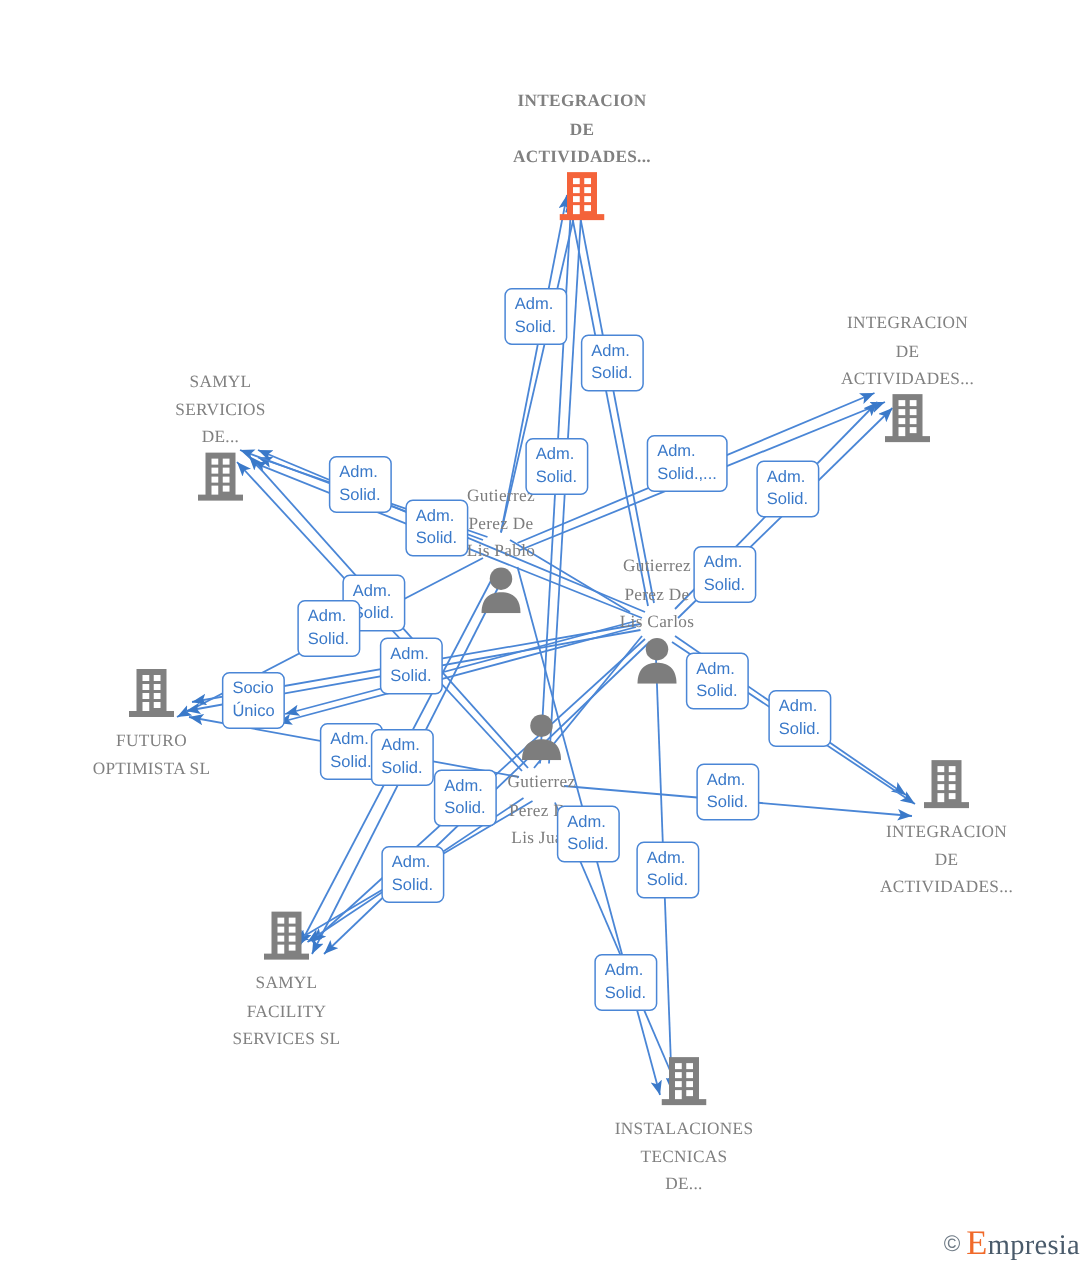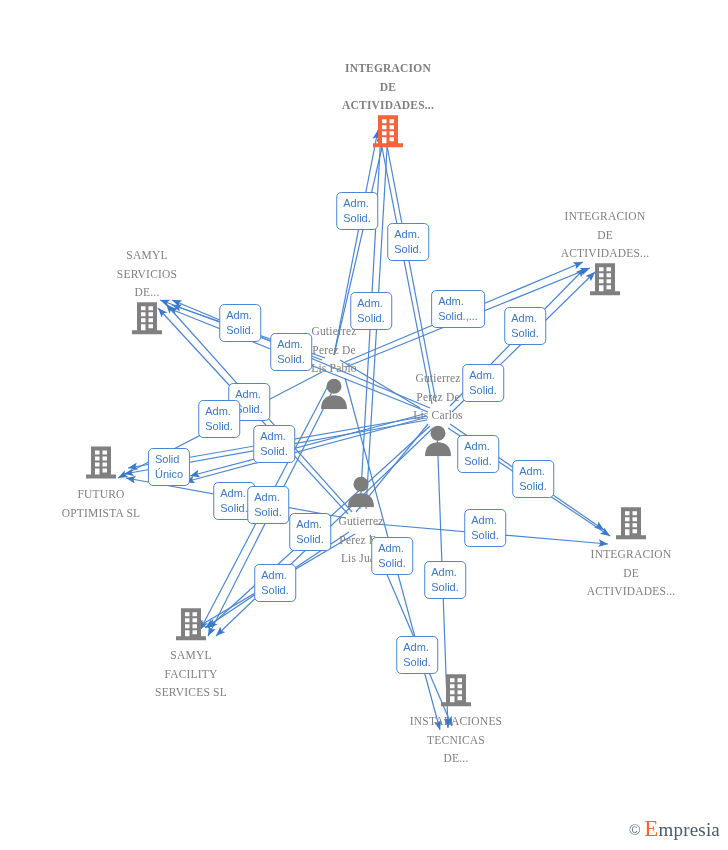--- a/index.html
+++ b/index.html
@@ -157,21 +157,21 @@
           <rect x="16.5" y="5" width="4.5" height="4" fill="#fff"></rect>
           <rect x="9" y="11" width="4.5" height="4" fill="#fff"></rect>
           <rect x="16.5" y="11" width="4.5" height="4" fill="#fff"></rect>
           <rect x="9" y="17" width="4.5" height="4" fill="#fff"></rect>
           <rect x="16.5" y="17" width="4.5" height="4" fill="#fff"></rect>
           <rect x="9" y="23" width="4.5" height="6" fill="#fff"></rect>
           <rect x="16.5" y="23" width="4.5" height="4" fill="#fff"></rect>
         </svg></span><span class="label">SAMYL
 FACILITY
 SERVICES  SL</span></div>
-    <div class="node company label-bottom" style="left: 456px; top: 720px; text-align: center;"><span class="icon"><svg width="30" height="34" viewBox="0 0 30 34" aria-hidden="true">
+    <div class="node company label-bottom" style="left: 456px; top: 751px; text-align: center;"><span class="icon"><svg width="30" height="34" viewBox="0 0 30 34" aria-hidden="true">
           <rect x="5" y="1" width="20" height="29" fill="#808080"></rect>
           <rect x="0" y="29" width="30" height="4" fill="#808080"></rect>
           <rect x="9" y="5" width="4.5" height="4" fill="#fff"></rect>
           <rect x="16.5" y="5" width="4.5" height="4" fill="#fff"></rect>
           <rect x="9" y="11" width="4.5" height="4" fill="#fff"></rect>
           <rect x="16.5" y="11" width="4.5" height="4" fill="#fff"></rect>
           <rect x="9" y="17" width="4.5" height="4" fill="#fff"></rect>
           <rect x="16.5" y="17" width="4.5" height="4" fill="#fff"></rect>
           <rect x="9" y="23" width="4.5" height="6" fill="#fff"></rect>
           <rect x="16.5" y="23" width="4.5" height="4" fill="#fff"></rect>
@@ -227,21 +227,21 @@
     <div class="edge-label" style="left: 291px; top: 352px;">Adm.
 Solid.</div>
     <div class="edge-label" style="left: 483px; top: 383px;">Adm.
 Solid.</div>
     <div class="edge-label" style="left: 249px; top: 402px;">Adm.
 Solid.</div>
     <div class="edge-label" style="left: 219px; top: 419px;">Adm.
 Solid.</div>
     <div class="edge-label" style="left: 274px; top: 444px;">Adm.
 Solid.</div>
-    <div class="edge-label" style="left: 169px; top: 467px;">Solid
+    <div class="edge-label" style="left: 169px; top: 467px;">Socio
 Único</div>
     <div class="edge-label" style="left: 478px; top: 454px;">Adm.
 Solid.</div>
     <div class="edge-label" style="left: 533px; top: 479px;">Adm.
 Solid.</div>
     <div class="edge-label" style="left: 234px; top: 501px;">Adm.
 Solid.</div>
     <div class="edge-label" style="left: 268px; top: 505px;">Adm.
 Solid.</div>
     <div class="edge-label" style="left: 310px; top: 532px;">Adm.

